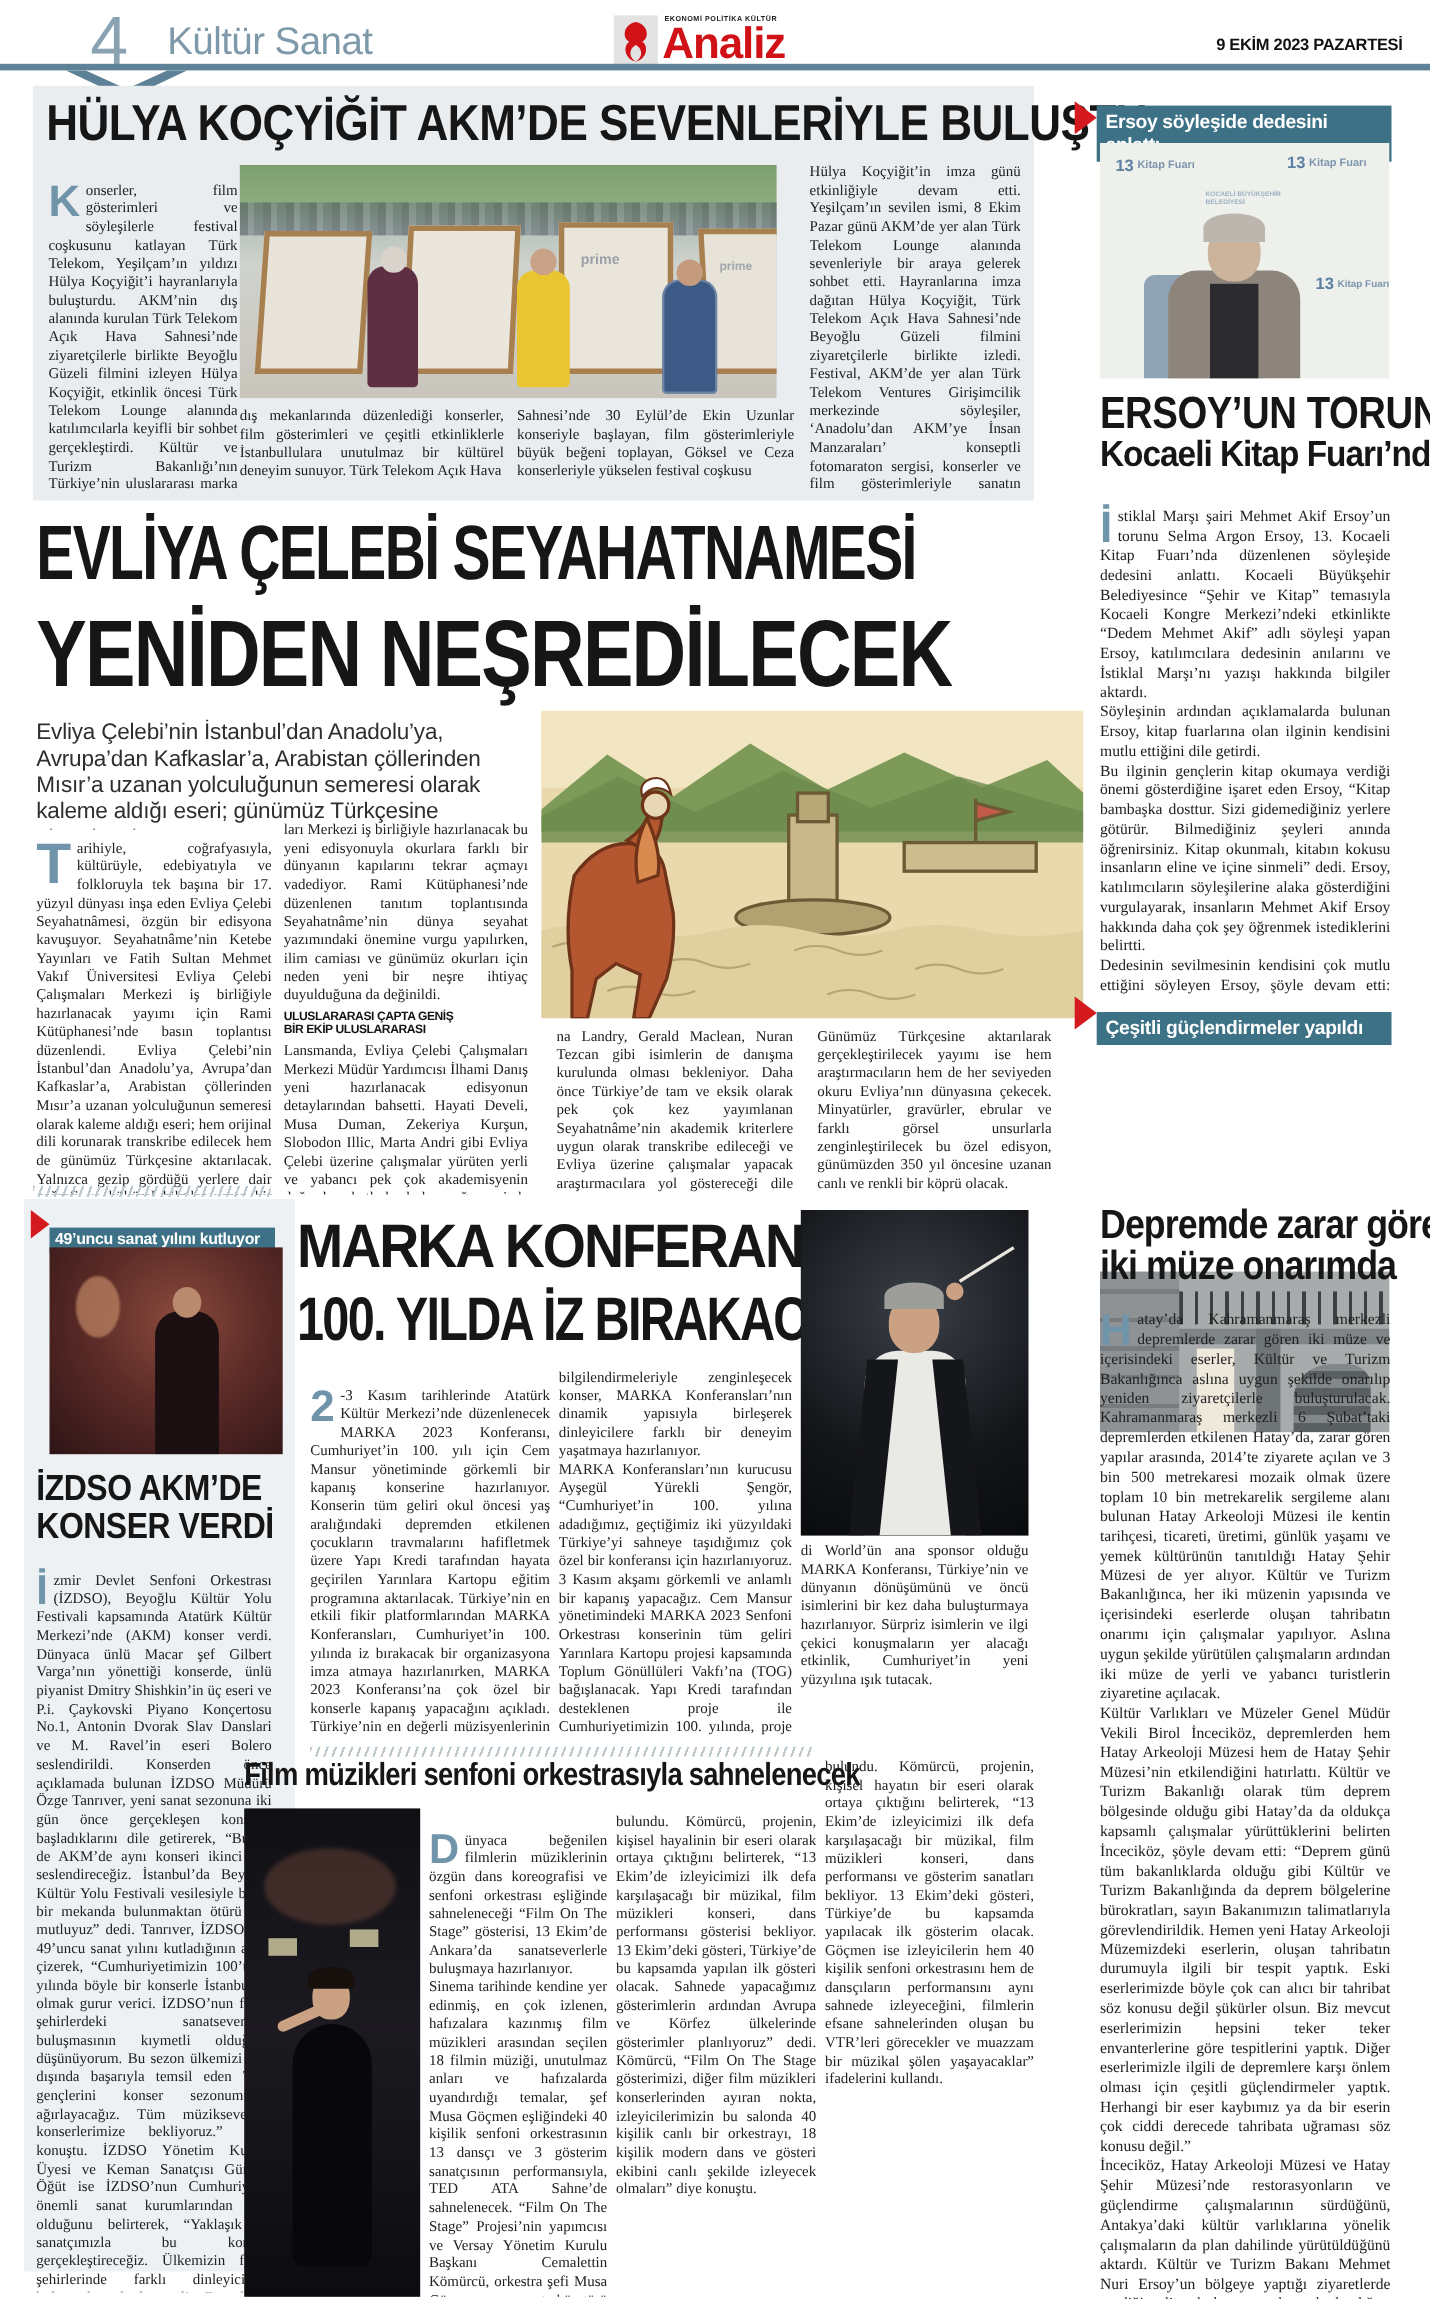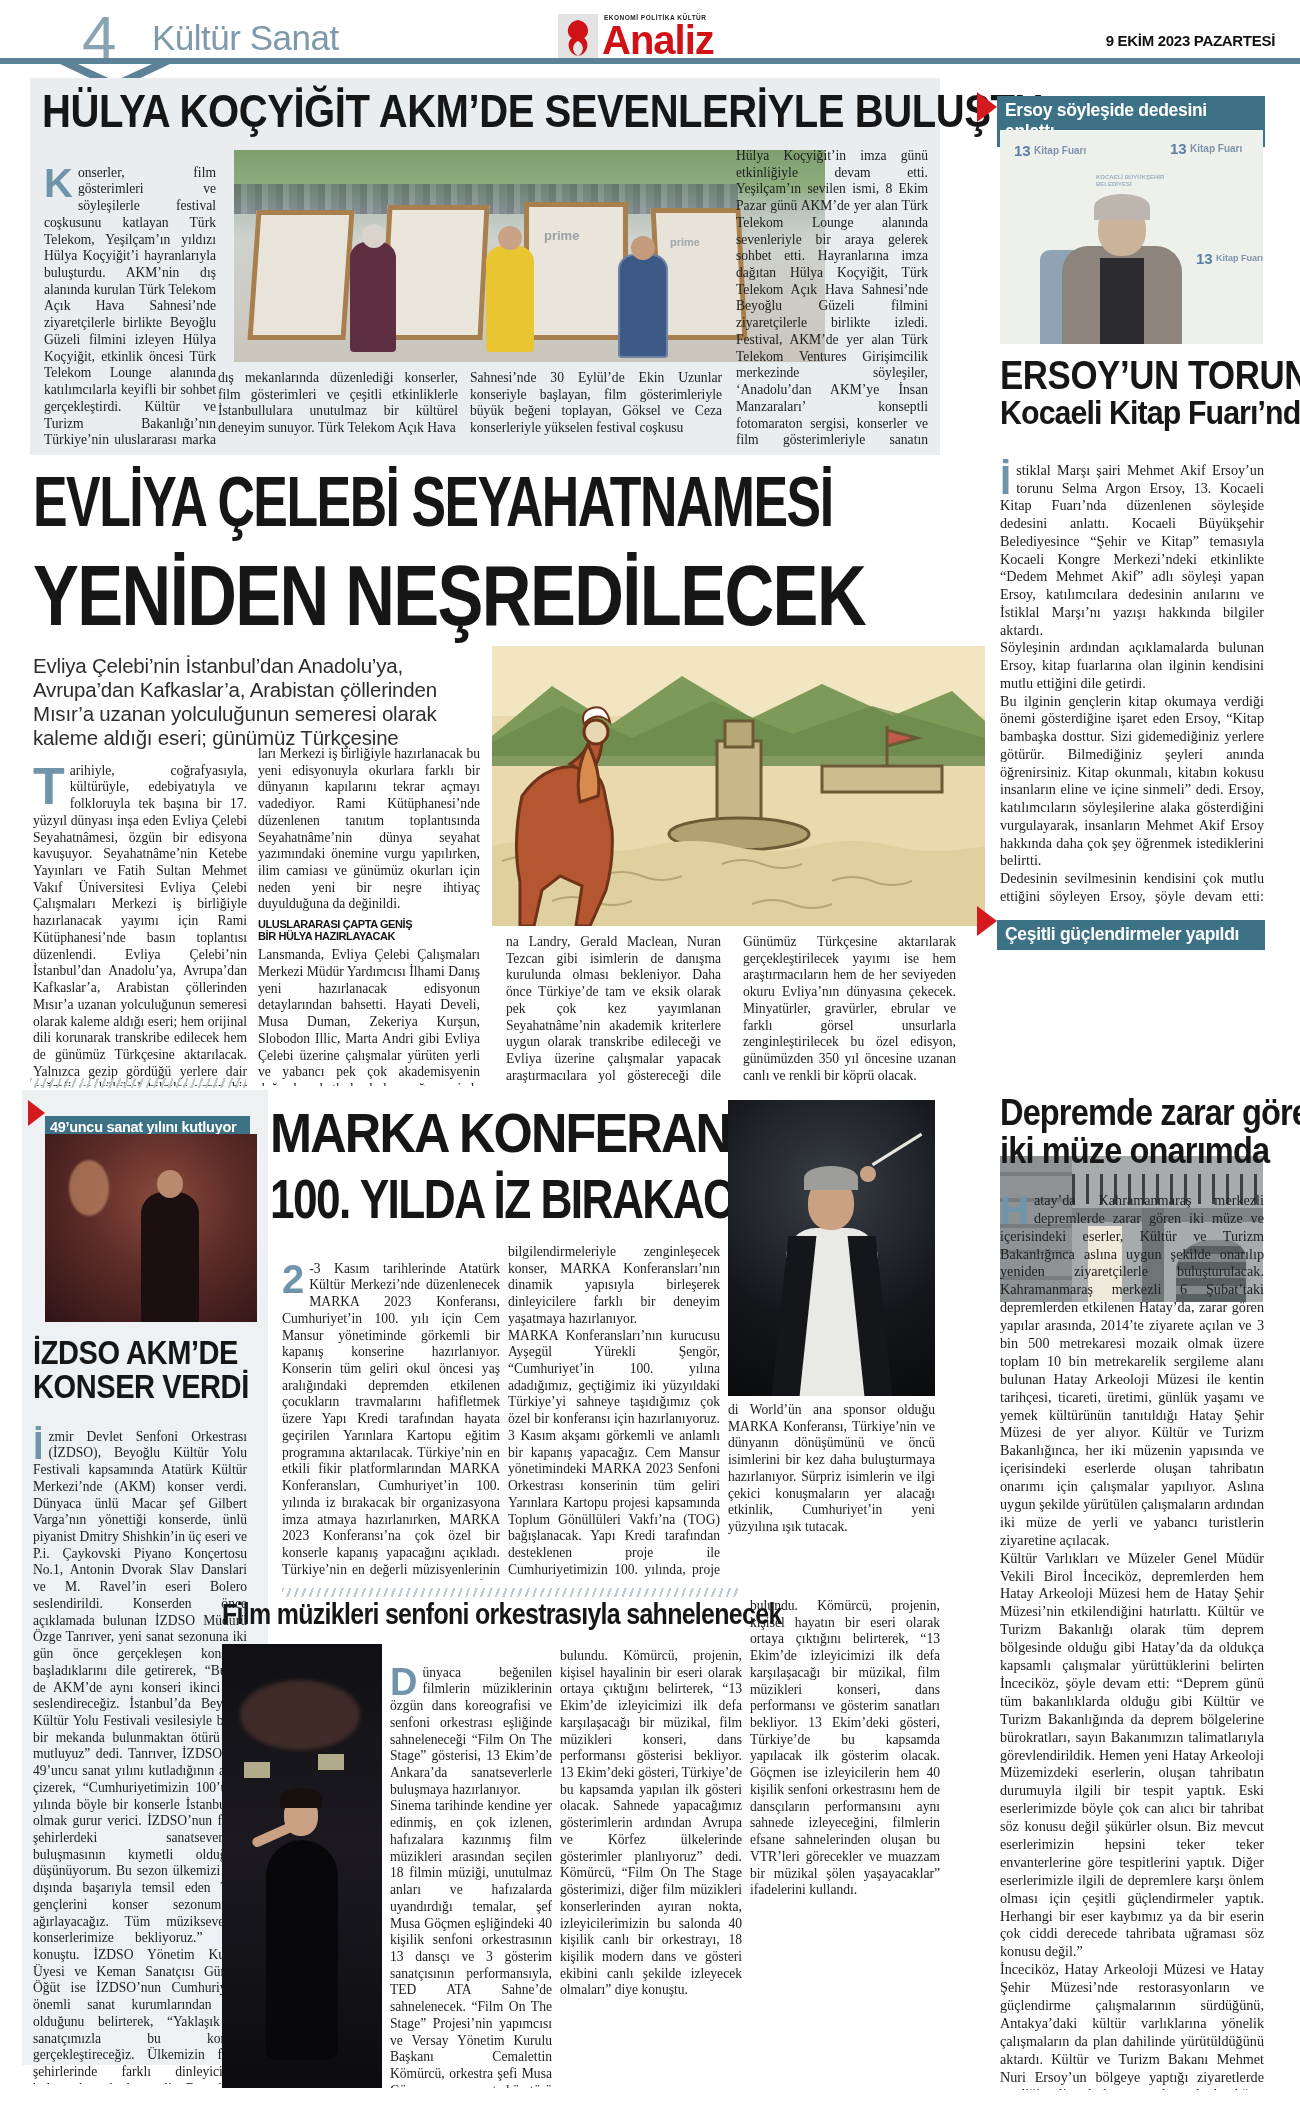--- a/index.html
+++ b/index.html
@@ -43,21 +43,21 @@
 
 <div class="abs panel" style="left:30px;top:78px;width:910px;height:377px;">
   <div class="abs" style="left:12px;top:6px;">
     <span class="cond" style="font-size:46px;transform:scaleX(0.87);">HÜLYA KOÇYİĞİT AKM’DE SEVENLERİYLE BULUŞTU</span>
   </div>
 
   <div class="abs serif" style="left:14px;top:70px;width:172px;height:300px;">
     <span class="dropcap" style="font-size:40px;">K</span><span>onserler, film gösterimleri ve söyleşilerle festival coşkusunu katlayan Türk Telekom, Yeşilçam’ın yıldızı Hülya Koçyiğit’i hayranlarıyla buluşturdu. AKM’nin dış alanında kurulan Türk Telekom Açık Hava Sahnesi’nde ziyaretçilerle birlikte Beyoğlu Güzeli filmini izleyen Hülya Koçyiğit, etkinlik öncesi Türk Telekom Lounge alanında katılımcılarla keyifli bir sohbet gerçekleştirdi. Kültür ve Turizm Bakanlığı’nın Türkiye’nin uluslararası marka değerine katkıda bulunmak üzere hayata geçirdiği Türkiye Kültür Yolu Festivallerinin sekizinci durağı olan Beyoğlu Kültür Yolu Festivali, tüm coşkusuyla sürüyor. Atatürk Kültür Merkezi’nin ana destekçisi Türk Telekom, festival kapsamında AKM’nin iç ve</span>
   </div>
 
-  <div class="abs photo" style="left:204px;top:72px;width:591px;height:212px;background:linear-gradient(180deg,#7d9f6e 0,#8fae7f 38px,#b9c3bd 60px,#cfd2cd 90px,#c9c5bc 212px);">
+  <div class="abs photo" style="left:188px;top:72px;width:488px;height:212px;background:linear-gradient(180deg,#7d9f6e 0,#8fae7f 38px,#b9c3bd 60px,#cfd2cd 90px,#c9c5bc 212px);">
     <div class="abs" style="left:0;top:34px;width:504px;height:30px;background:repeating-linear-gradient(90deg,#46505a 0 7px,#75808a 7px 13px,#57636d 13px 21px);opacity:.55;"></div>
 
     <div class="abs" style="left:18px;top:60px;width:88px;height:120px;background:#e8e4da;border:5px solid #a87f4e;transform:skewX(-4deg);"></div>
     <div class="abs" style="left:150px;top:55px;width:92px;height:125px;background:#eae6dc;border:5px solid #a87f4e;transform:skewX(-3deg);"></div>
     <div class="abs" style="left:290px;top:52px;width:94px;height:128px;background:#e9e5da;border:5px solid #a87f4e;"></div>
     <div class="abs" style="left:420px;top:58px;width:80px;height:122px;background:#e7e3d8;border:5px solid #a87f4e;transform:skewX(3deg);"></div>
     <div class="abs" style="left:310px;top:78px;font-size:13px;color:#9aa2a8;font-weight:bold;">prime</div>
     <div class="abs" style="left:436px;top:86px;font-size:11px;color:#a0a8ae;font-weight:bold;">prime</div>
 
     <div class="abs" style="left:116px;top:92px;width:46px;height:110px;background:#5e2f43;border-radius:16px 16px 4px 4px;"></div>
@@ -114,21 +114,21 @@
   </div>
 
   <div class="abs serif" style="left:3px;top:288px;width:214px;height:340px;">
     <span class="dropcap" style="font-size:52px;">T</span><span>arihiyle, coğrafyasıyla, kültürüyle, edebiyatıyla ve folkloruyla tek başına bir 17. yüzyıl dünyası inşa eden Evliya Çelebi Seyahatnâmesi, özgün bir edisyona kavuşuyor. Seyahatnâme’nin Ketebe Yayınları ve Fatih Sultan Mehmet Vakıf Üniversitesi Evliya Çelebi Çalışmaları Merkezi iş birliğiyle hazırlanacak yayımı için Rami Kütüphanesi’nde basın toplantısı düzenlendi. Evliya Çelebi’nin İstanbul’dan Anadolu’ya, Avrupa’dan Kafkaslar’a, Arabistan çöllerinden Mısır’a uzanan yolculuğunun semeresi olarak kaleme aldığı eseri; hem orijinal dili korunarak transkribe edilecek hem de günümüz Türkçesine aktarılacak. Yalnızca gezip gördüğü yerlere dair coğrafi ve kültürel bilgiler veren bir seyyah olmanın çok daha ötesine geçen Evliya Çelebi’nin eseri, Ketebe Yayınları ve Fatih Sultan Mehmet Vakıf Üniversitesi Evliya Çelebi Çalışma-</span>
   </div>
 
   <div class="abs" style="left:228px;top:288px;width:222px;height:340px;overflow:hidden;">
     <div class="serif" style="height:auto;">ları Merkezi iş birliğiyle hazırlanacak bu yeni edisyonuyla okurlara farklı bir dünyanın kapılarını tekrar açmayı vadediyor. Rami Kütüphanesi’nde düzenlenen tanıtım toplantısında Seyahatnâme’nin dünya seyahat yazımındaki önemine vurgu yapılırken, ilim camiası ve günümüz okurları için neden yeni bir neşre ihtiyaç duyulduğuna da değinildi.</div>
     <div class="subhead">
       <div>ULUSLARARASI ÇAPTA GENİŞ</div>
-      <div>BİR HÜLYA HAZIRLAYACAK</div>
+      <div>BİR EKİP ULUSLARARASI</div>
     </div>
     <div class="serif">Lansmanda, Evliya Çelebi Çalışmaları Merkezi Müdür Yardımcısı İlhami Danış yeni hazırlanacak edisyonun detaylarından bahsetti. Hayati Develi, Musa Duman, Zekeriya Kurşun, Slobodon Illic, Marta Andri gibi Evliya Çelebi üzerine çalışmalar yürüten yerli ve yabancı pek çok akademisyenin doğrudan katkıda bulunacağı projede Robert Dankoff, Don-</div>
   </div>
 
   <div class="abs serif" style="left:476px;top:476px;width:215px;height:152px;">na Landry, Gerald Maclean, Nuran Tezcan gibi isimlerin de danışma kurulunda olması bekleniyor. Daha önce Türkiye’de tam ve eksik olarak pek çok kez yayımlanan Seyahatnâme’nin akademik kriterlere uygun olarak transkribe edileceği ve Evliya üzerine çalışmalar yapacak araştırmacılara yol göstereceği dile getirildi.</div>
   <div class="abs serif" style="left:713px;top:476px;width:213px;height:152px;">Günümüz Türkçesine aktarılarak gerçekleştirilecek yayımı ise hem araştırmacıların hem de her seviyeden okuru Evliya’nın dünyasına çekecek. Minyatürler, gravürler, ebrular ve farklı görsel unsurlarla zenginleştirilecek bu özel edisyon, günümüzden 350 yıl öncesine uzanan canlı ve renkli bir köprü olacak.</div>
 </div>
 
 <div class="abs" style="left:965px;top:78px;width:310px;height:2015px;">
 

